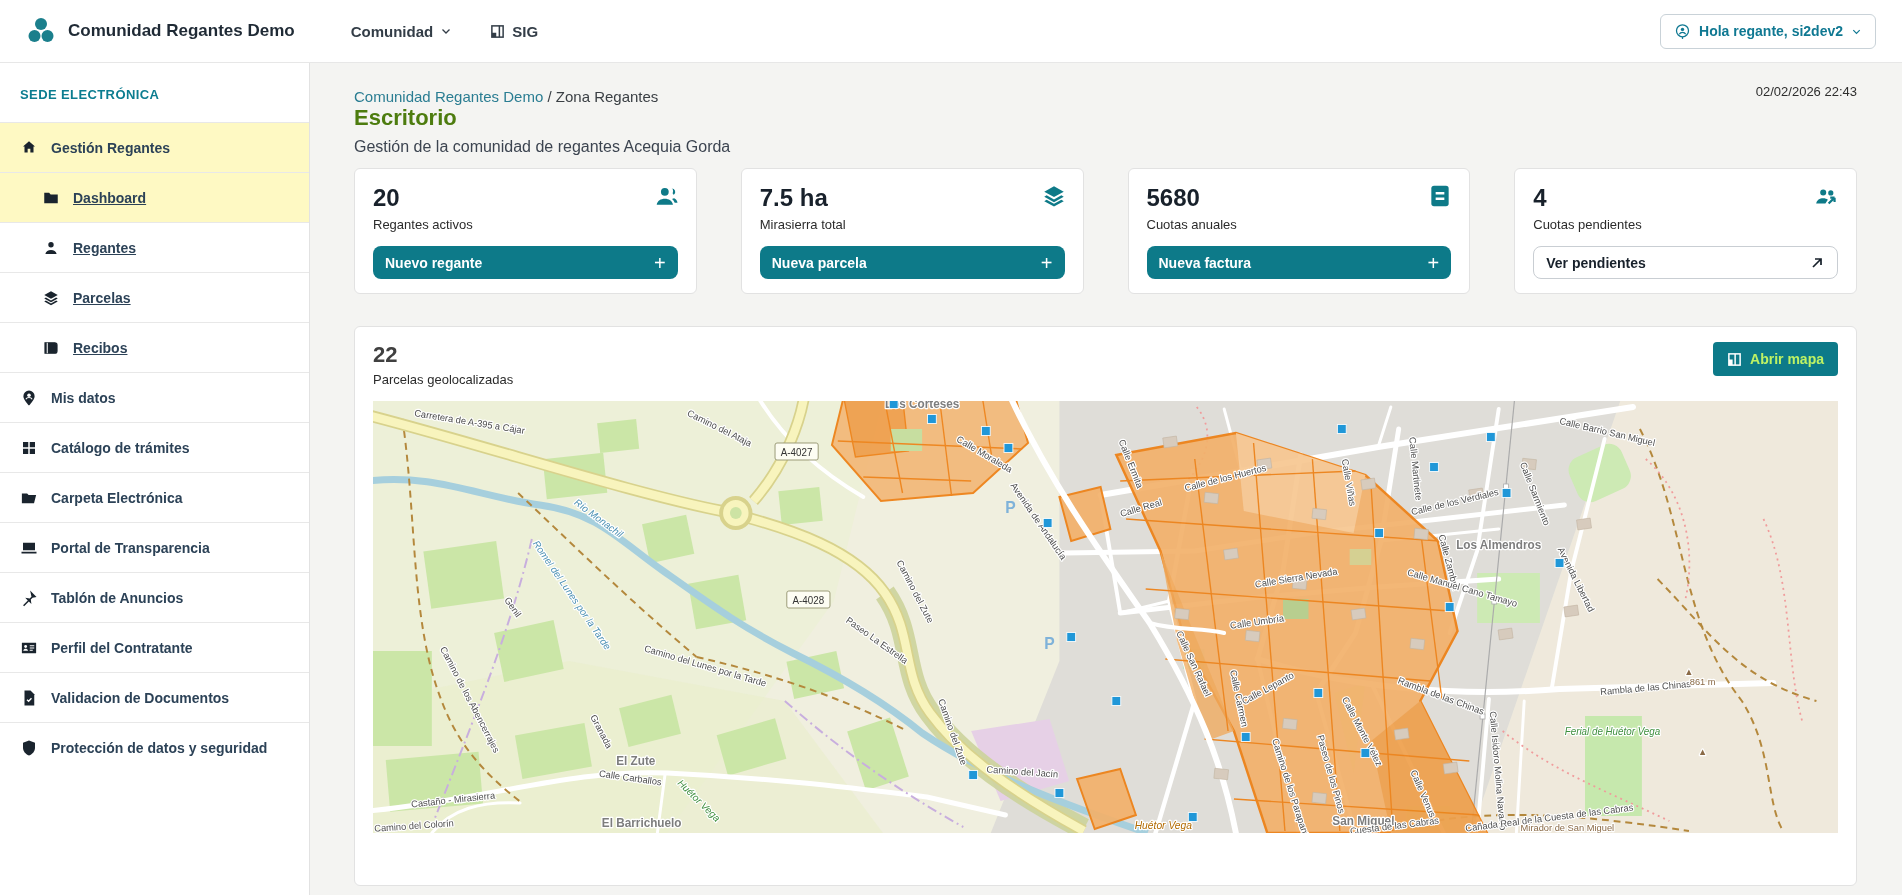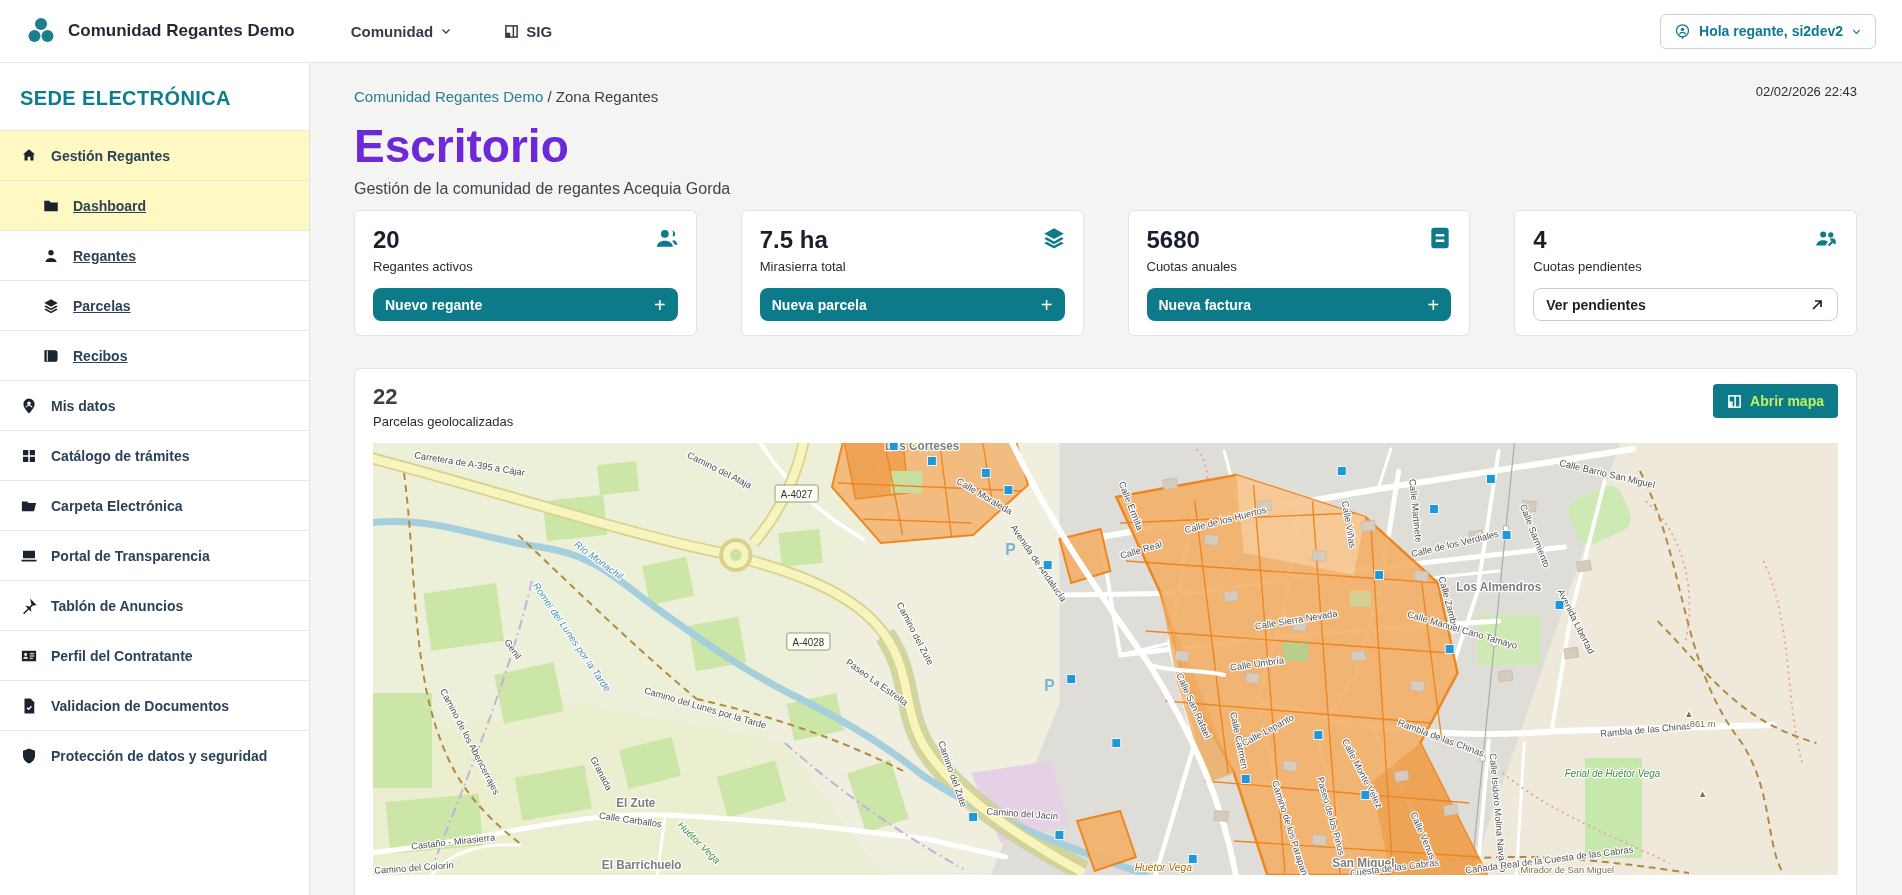--- a/index.html
+++ b/index.html
@@ -4,47 +4,47 @@
 <style>
   * { margin:0; padding:0; box-sizing:border-box; }
   html,body { width:1902px; height:895px; overflow:hidden; background:#fff;
     font-family:"Liberation Sans", sans-serif; color:#222; }
 
   
   .header { position:fixed; top:0; left:0; width:1902px; height:63px; background:#fff;
     border-bottom:1px solid #e7e7e7; display:flex; align-items:center; padding:0 26px; z-index:10; }
   .brand { display:flex; align-items:center; gap:12px; }
   .brand-name { font-size:17px; font-weight:700; color:#1f2a35; }
-  .hnav { display:flex; align-items:center; gap:52px; margin-left:56px; }
+  .hnav { display:flex; align-items:center; gap:38px; margin-left:56px; }
   .hnav-item { display:flex; align-items:center; gap:7px; font-size:15px; font-weight:600;
     color:#333d47; cursor:pointer; background:none; border:none; font-family:inherit; }
   .user-btn { margin-left:auto; display:flex; align-items:center; gap:8px; border:1px solid #c9d2d8;
     border-radius:6px; padding:8px 13px; background:#fff; color:#0f7892; font-size:14px; font-weight:600;
     cursor:pointer; font-family:inherit; }
 
   
   .sidebar { position:fixed; top:63px; left:0; width:310px; bottom:0; background:#fff;
     border-right:1px solid #e2e2e2; z-index:5; }
-  .side-title { color:#0c7d90; font-size:20px; font-weight:700; letter-spacing:.4px;
+  .side-title { color:#0c7d90; font-size:13px; font-weight:700; letter-spacing:.4px;
     padding:24px 20px 20px; }
   .side-item { display:flex; align-items:center; gap:13px; height:50px; padding:0 16px 0 20px;
     border-top:1px solid #e8e8e8; font-size:14px; font-weight:700; color:#2c4257; cursor:pointer;
     background:#fff; }
   .side-item.indent { padding-left:42px;text-decoration:underline; }
   .side-item.active { background:#fef9c3; }
   .side-item svg { width:18px; height:18px; color:#1a242e; flex:0 0 auto; }
 
   
   .main { position:fixed; top:63px; left:310px; width:1592px; bottom:0; background:#f4f4f2;
     padding:25px 45px 0 44px; overflow:hidden; }
   .top-row { display:flex; align-items:flex-start; justify-content:space-between; }
   .breadcrumb { font-size:15px; color:#3a3f44; }
   .breadcrumb a { color:#2a7d92; text-decoration:none; cursor:pointer; }
   .datetime { font-size:13px; color:#2e2e2e; margin-top:-4px; }
-  h1.page-title { font-size:46px; font-weight:700; color:#6d28d9; margin:14px 0 7px; }
+  h1.page-title { font-size:22px; font-weight:700; color:#4d7c0f; margin:0 0 7px; }
   .page-subtitle { font-size:16px; color:#3c4450; }
 
   .stats { display:flex; gap:44px; margin-top:12px; }
   .card { background:#fff; border:1px solid #e2e2e2; border-radius:6px; flex:1;
     padding:15px 18px 14px; position:relative; }
   .card .num { font-size:24px; font-weight:700; color:#18212b; }
   .card .lbl { font-size:13px; color:#2b2b2b; margin-top:5px; }
   .card .cicon { position:absolute; top:14px; right:16px; width:26px; height:26px; color:#0e7a88; }
   .card .cicon svg { width:26px; height:26px; }
   .btn { margin-top:14px; width:100%; height:33px; border-radius:8px; display:flex; align-items:center;

